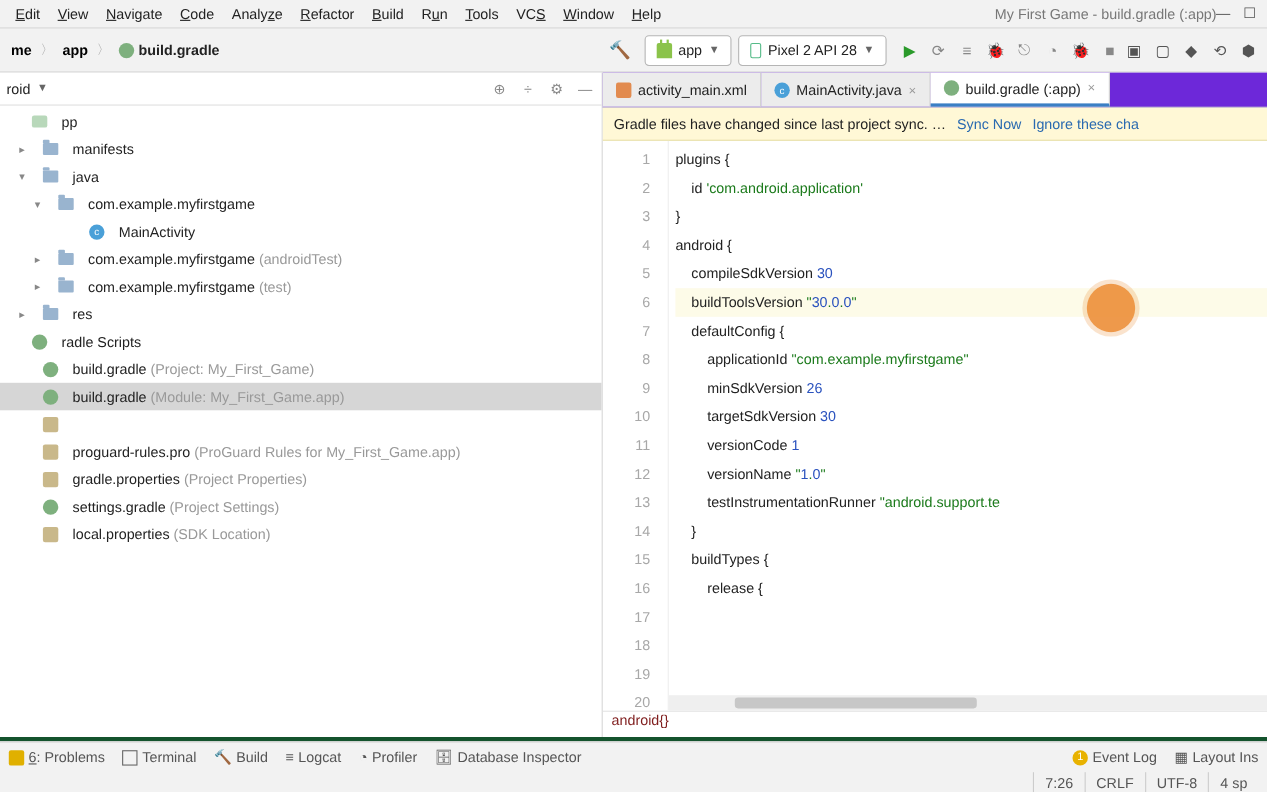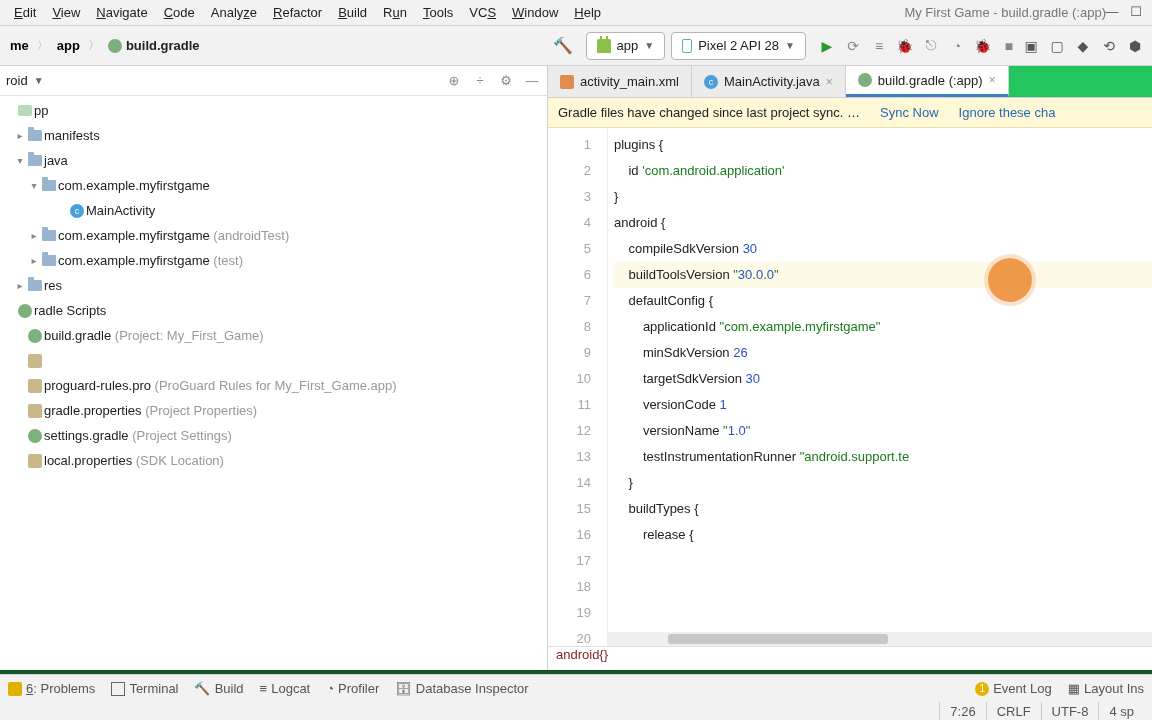--- a/index.html
+++ b/index.html
@@ -39,44 +39,44 @@
 .split { display:flex; height:calc(100% - 26px - 40px - 28px - 18px); border-bottom:4px solid #14532d; }
 
 
 .project { width:548px; background:#fff; border-right:1px solid #d0d0d0; display:flex; flex-direction:column; }
 .project-hdr { display:flex; align-items:center; height:30px; border-bottom:1px solid #e0e0e0; padding:0 6px; }
 .project-hdr .dd { font-weight:500; display:flex; align-items:center; gap:6px; }
 .project-hdr .arrow { color:#666; font-size:10px; }
 .project-hdr .icons { margin-left:auto; display:flex; gap:8px; color:#888; }
 .project-hdr .icons span { width:18px; text-align:center; }
 .tree { flex:1; overflow:auto; padding-top:2px; }
-.tree-row { display:flex; align-items:center; height:25px; padding-left:4px; gap:2px; cursor:default;}
+.tree-row { display:flex; align-items:center; height:25px; padding-left:4px; gap:13px; cursor:default;}
 .tree-row.sel { background:#d6d6d6; }
 .tree-row .tw { width:12px; text-align:center; color:#888; font-size:10px;}
 .tree-row .ic { width:16px; height:16px; display:inline-flex; align-items:center; justify-content:center; font-size:12px;}
 .ic.folder-shape { width:14px; height:11px; background:#99b4cf; border-radius:1px; position:relative;}
 .ic.folder-shape::before { content:""; position:absolute; top:-3px; left:0; width:6px; height:3px; background:#99b4cf; border-radius:1px 1px 0 0;}
 .ic.mod-shape { width:14px; height:11px; background:#b8d8ba; border-radius:2px; }
 .ic.gradle-shape { width:14px; height:14px; border-radius:50%; background:#7eb07e; }
 .ic.class-shape { width:14px; height:14px; border-radius:50%; background:#4aa0d8; color:#fff; font-size:9px; line-height:14px; text-align:center;}
 .ic.prop-shape { width:14px; height:14px; background:#c9b88a; border-radius:2px;}
 .tree-label { white-space:nowrap; }
 .tree-label .dim { color:#999; }
 
 
 .editor { flex:1; display:flex; flex-direction:column; background:#fff; min-width:0;}
-.tabs { display:flex; align-items:stretch; height:32px; border-bottom:1px solid #d0d0d0; background:#22c55e; }
+.tabs { display:flex; align-items:stretch; height:32px; border-bottom:1px solid #d0d0d0; background:#6d28d9; }
 .tab { display:flex; align-items:center; gap:6px; padding:0 12px; border-right:1px solid #d0d0d0; background:#ececec; position:relative;}
 .tab.active { background:#fff; border-bottom:3px solid #3b7fc4; }
 .tab .close { color:#999; font-size:12px;}
 .tab .ticon { width:14px; height:14px; display:inline-block;}
 .tab .ticon.xml { background:#e28b4f; border-radius:2px;}
 .tab .ticon.java { width:14px; height:14px; border-radius:50%; background:#4aa0d8; color:#fff; font-size:9px; line-height:14px; text-align:center;}
 .tab .ticon.gradle { width:14px; height:14px; border-radius:50%; background:#7eb07e;}
-.banner { display:flex; align-items:center; height:30px; background:#fff8d6; border-bottom:1px solid #e6dfa8; padding:0 10px; gap:20px; font-size:13px;}
+.banner { display:flex; align-items:center; height:30px; background:#fff8d6; border-bottom:1px solid #e6dfa8; padding:0 10px; gap:10px; font-size:13px;}
 .banner .link { color:#2a6ab0; cursor:pointer; }
 .code-wrap { flex:1; display:flex; position:relative; font-family:"JetBrains Mono","Consolas",monospace; font-size:14px; overflow:hidden;}
 .gutter { width:60px; background:#fff; color:#a8a8a8; text-align:right; padding:4px 16px 4px 0; border-right:1px solid #eee; line-height:26px; user-select:none;}
 .code { flex:1; padding:4px 0 4px 6px; line-height:26px; white-space:pre; overflow:hidden;}
 .code .str { color:#1b7a1b; }
 .code .num { color:#2a52be; }
 .code .line.hl { background:#fdfbe8; }
 .scrollbar-h { position:absolute; bottom:0; left:60px; right:0; height:14px; background:#efefef;}
 .scrollbar-h .thumb { position:absolute; left:60px; width:220px; top:2px; height:10px; background:#c7c7c7; border-radius:3px;}
 .breadcrumb-bar { height:24px; border-top:1px solid #e0e0e0; display:flex; align-items:flex-start; padding:0 8px; color:#7f1d1d; font-size:12px;}
@@ -225,20 +225,25 @@
         </div>
       <div class="tree-row">
           <span class="tw"></span>
           <span class="ic gradle-shape"></span>
           <span class="tree-label">radle Scripts</span>
         </div>
       <div class="tree-row" style="padding-left:14px">
           <span class="tw"></span>
           <span class="ic gradle-shape"></span>
           <span class="tree-label"><span>build.gradle</span> <span class="dim">(Project: My_First_Game)</span></span>
+        </div>
+      <div class="tree-row sel" style="padding-left:14px">
+          <span class="tw"></span>
+          <span class="ic gradle-shape"></span>
+          <span class="tree-label"><span>build.gradle</span> <span class="dim">(Module: My_First_Game.app)</span></span>
         </div>
       <div class="tree-row" style="padding-left:14px">
           <span class="tw"></span>
           <span class="ic prop-shape"></span>
         </div>
       <div class="tree-row" style="padding-left:14px">
           <span class="tw"></span>
           <span class="ic prop-shape"></span>
           <span class="tree-label"><span>proguard-rules.pro</span> <span class="dim">(ProGuard Rules for My_First_Game.app)</span></span>
         </div>

